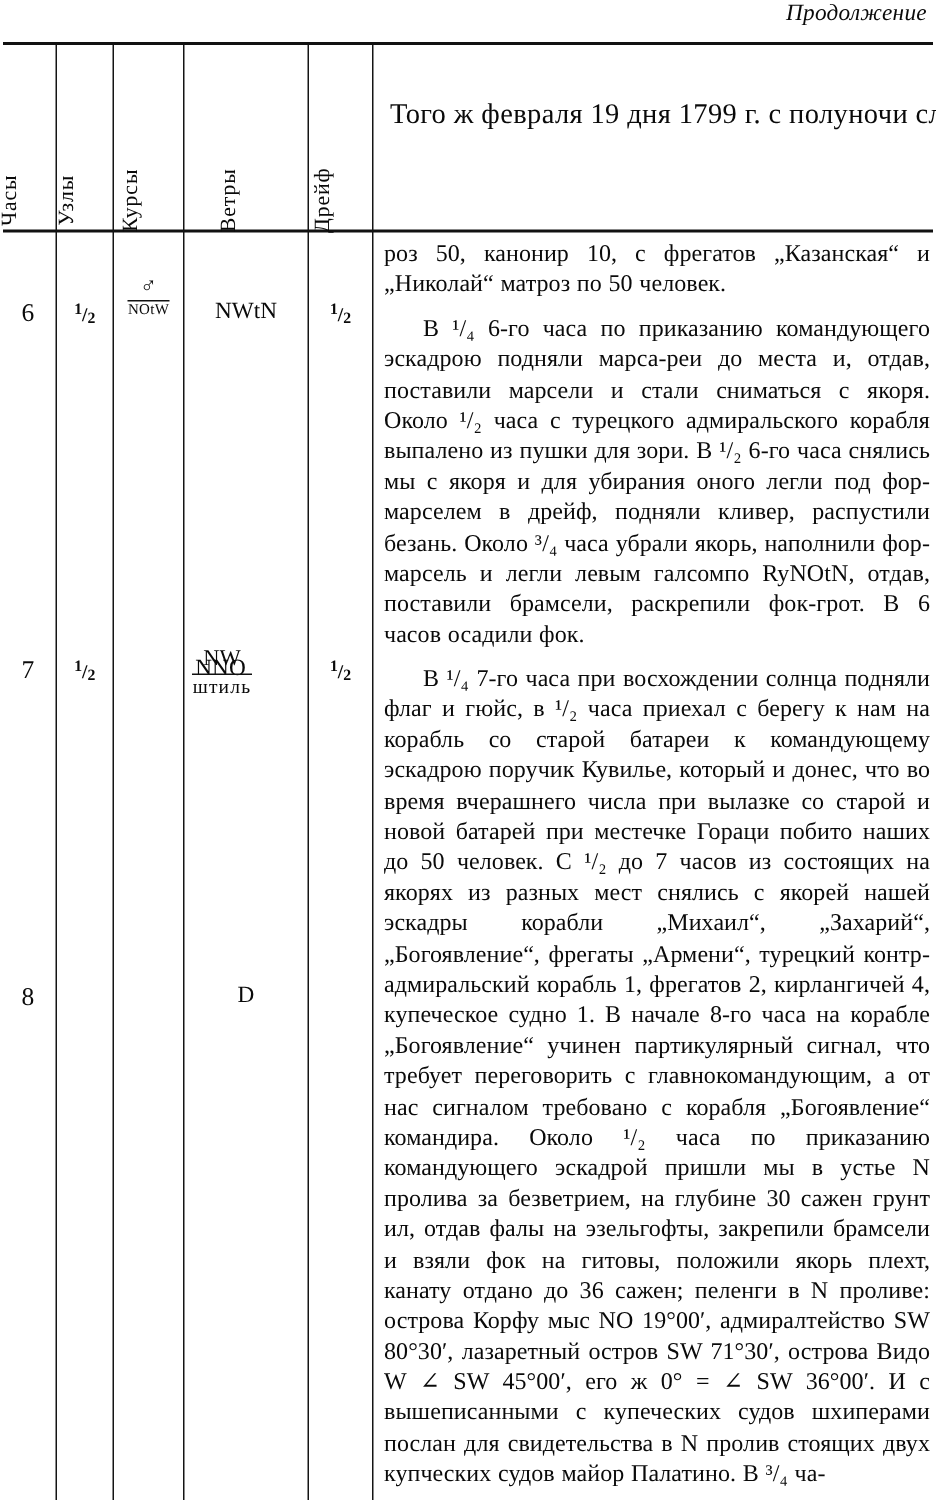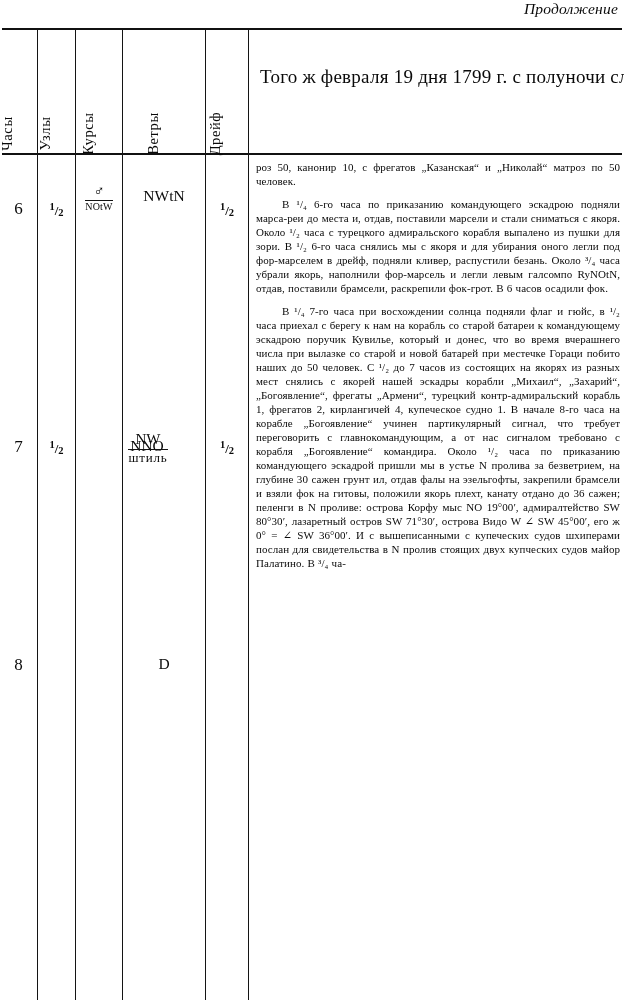--- a/index.html
+++ b/index.html
@@ -136,21 +136,21 @@
     font-size: 16px;
     line-height: 1;
   }
 
   
   .narrative {
     position: absolute;
     left: 256px;
     top: 160px;
     width: 364px;
-    font-size: 11px;
+    font-size: 16px;
     line-height: 1.275;
     text-align: justify;
     text-justify: inter-word;
     letter-spacing: .05px;
     word-spacing: .4px;
   }
   .narrative p {
     margin: 0;
     text-indent: 26px;
   }
@@ -196,21 +196,21 @@
   </div>
   <div class="cell" style="left:38px;top:201px;width:37px;">
     <span class="frac"><sup>1</sup><i>/</i><sub>2</sub></span>
   </div>
   <div class="cell" style="left:76px;top:184px;width:46px;">
     <span class="stack">
       <span class="num mars">♂</span>
       <span class="den">NOtW</span>
     </span>
   </div>
-  <div class="cell" style="left:123px;top:187px;width:82px;">
+  <div class="cell" style="left:123px;top:199px;width:82px;">
     <span>NWtN</span>
   </div>
   <div class="cell" style="left:206px;top:201px;width:42px;">
     <span class="frac"><sup>1</sup><i>/</i><sub>2</sub></span>
   </div>
 
   <div class="cell hour" style="left:0px;top:437px;width:37px;">
     <span>7</span>
   </div>
   <div class="cell" style="left:38px;top:439px;width:37px;">

